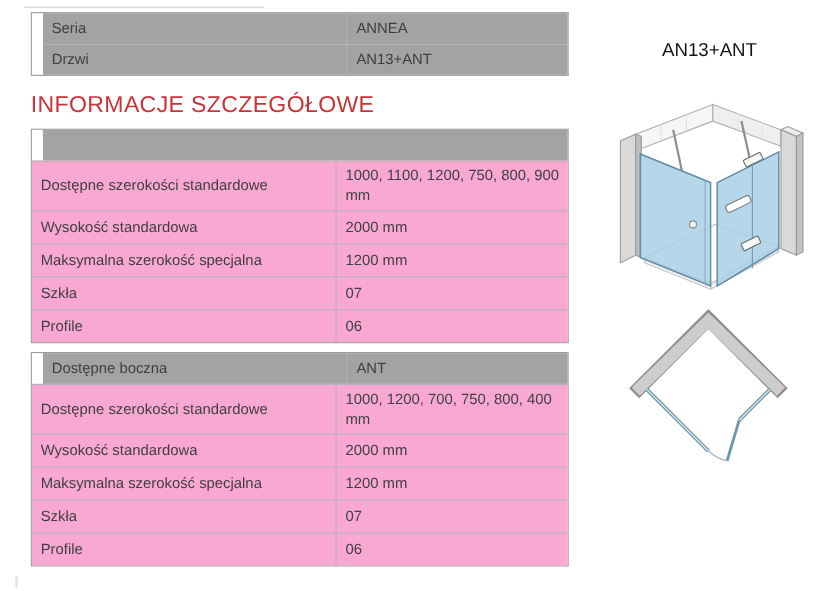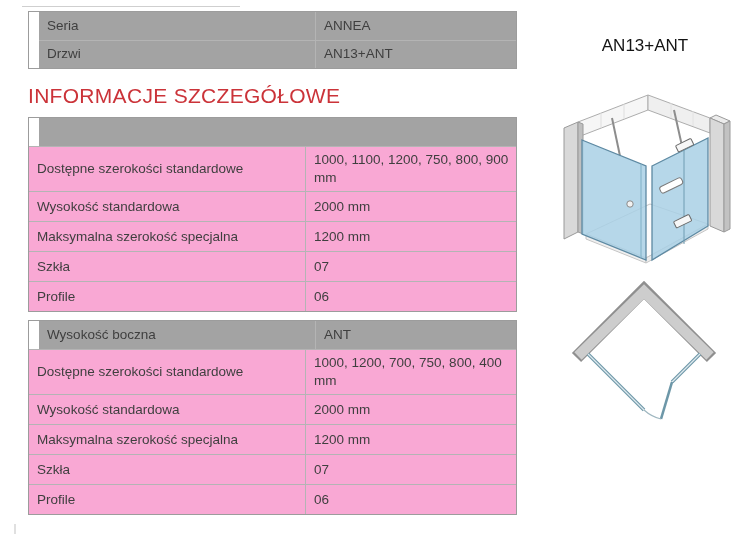--- a/index.html
+++ b/index.html
@@ -77,21 +77,21 @@
     <div class="cell cv">07</div>
   </div>
   <div class="trow">
     <div class="cell cl">Profile</div>
     <div class="cell cv">06</div>
   </div>
 </div>
 
 <div class="tbl" id="tbl-side">
   <div class="trow head">
-    <div class="cell cl">Wysokość boczna</div>
+    <div class="cell cl">Dostępne boczna</div>
     <div class="cell cv">ANT</div>
   </div>
   <div class="trow tall">
     <div class="cell cl">Dostępne szerokości standardowe</div>
     <div class="cell cv">1000, 1200, 700, 750, 800, 400 mm</div>
   </div>
   <div class="trow">
     <div class="cell cl">Wysokość standardowa</div>
     <div class="cell cv">2000 mm</div>
   </div>

